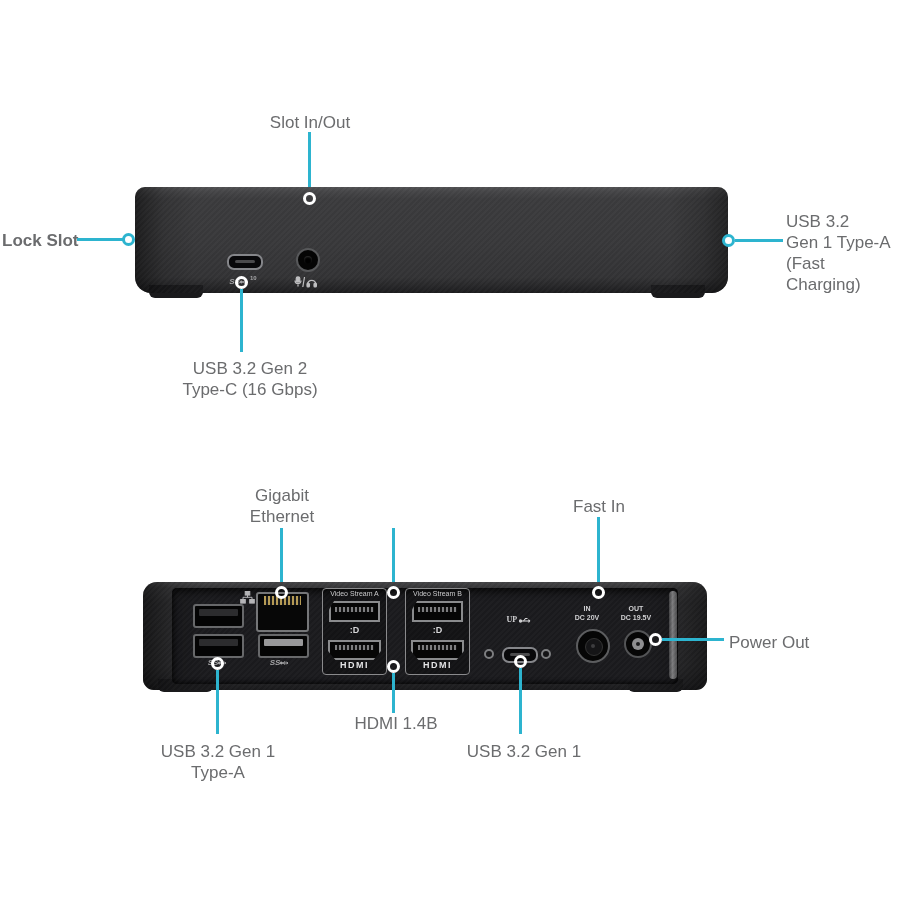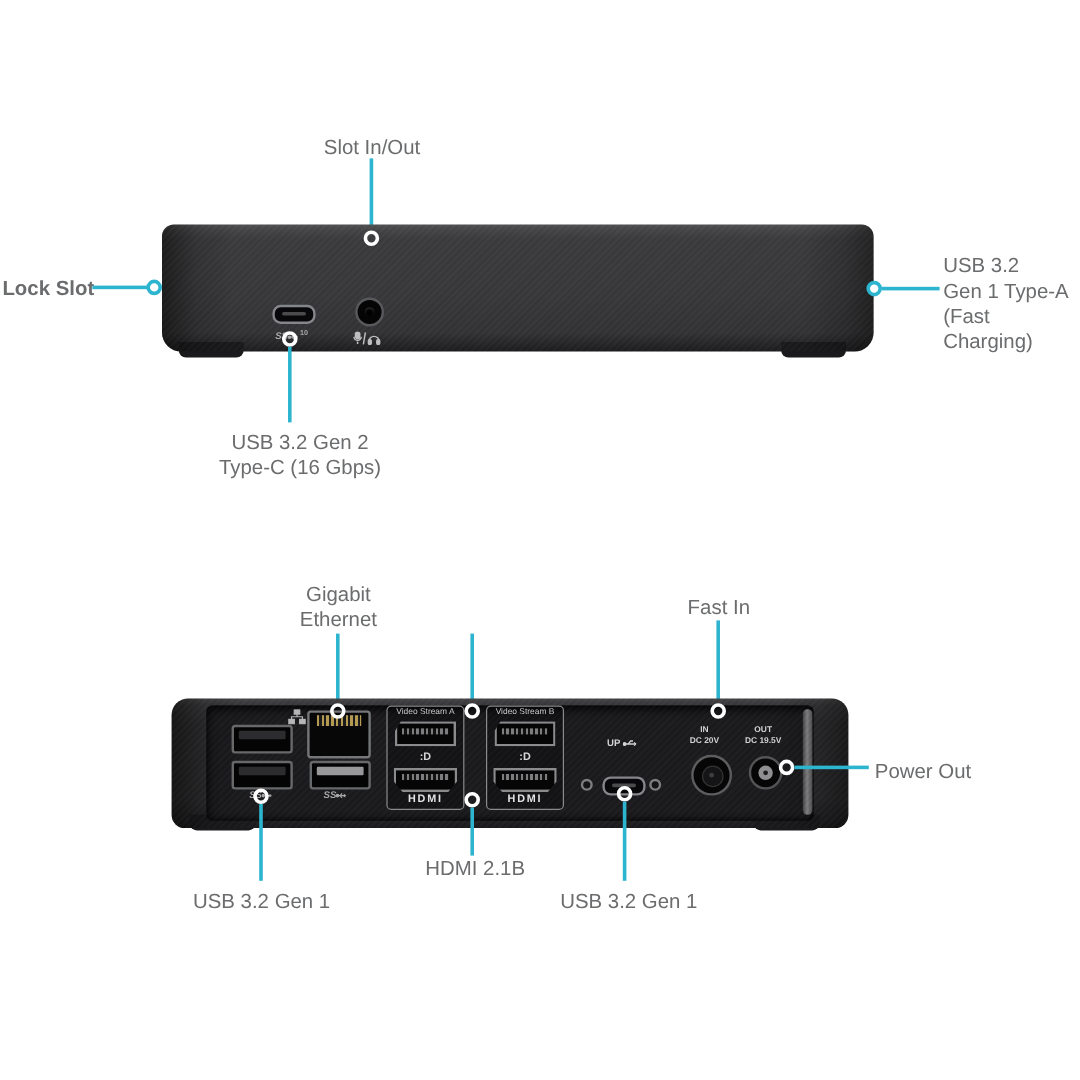--- a/index.html
+++ b/index.html
@@ -218,21 +218,21 @@
     <div class="dpport" style="left:6px;top:12px;">
         <div class="contacts"></div>
       </div>
     <div class="dplogo" style="left:0;right:0;top:36px;">:D</div>
     <div class="hdmiport" style="left:5px;top:51px;">
         <div class="contacts"></div>
       </div>
     <div class="hdmiword" style="left:0;right:0;top:71px;">HDMI</div>
   </div>
 
-  <div class="upmark" style="left:495px;top:615px;width:48px;">
+  <div class="upmark" style="left:495px;top:615px;width:48px;font-family:Liberation Serif, serif;">
     <span>UP</span> <svg width="13" height="9" viewBox="0 0 13 9">
         <g stroke="#d2d2d4" stroke-width="1.1" fill="none">
           <circle cx="1.5" cy="5" r="1.1" fill="#d2d2d4"></circle>
           <line x1="1.5" y1="5" x2="11" y2="5"></line>
           <path d="M11 5 L9.3 3.8 M11 5 L9.3 6.2"></path>
           <path d="M4.5 5 L6.5 2.5 L8.5 2.5"></path>
         </g>
       </svg>
   </div>
   <div class="screw" style="left:484px;top:649px;"></div>
@@ -263,25 +263,26 @@
   <div class="dot white" style="left:387px;top:586px;"></div>
   <div class="dot white" style="left:592px;top:586px;"></div>
   <div class="dot white" style="left:211px;top:657px;"></div>
   <div class="dot white" style="left:387px;top:660px;"></div>
   <div class="dot white" style="left:514px;top:655px;"></div>
   <div class="dot white" style="left:649px;top:633px;"></div>
 
   <div class="cl clv" style="left:216px;top:670px;height:64px;"></div>
   <div class="lbl center" style="left:138px;top:741px;width:160px;">
     <span>USB 3.2 Gen 1</span>
+    <span>Type-A</span>
   </div>
 
   <div class="cl clv" style="left:392px;top:673px;height:40px;"></div>
   <div class="lbl center" style="left:326px;top:713px;width:140px;">
-    <span>HDMI 2.1B</span>
+    <span>HDMI 1.4B</span>
   </div>
 
   <div class="cl clv" style="left:519px;top:668px;height:66px;"></div>
   <div class="lbl center" style="left:434px;top:741px;width:180px;">
     <span>USB 3.2 Gen 1</span>
   </div>
 
   <div class="cl clh" style="left:662px;top:638px;width:62px;"></div>
   <div class="lbl" style="left:729px;top:632px;">
     <span>Power Out</span>

